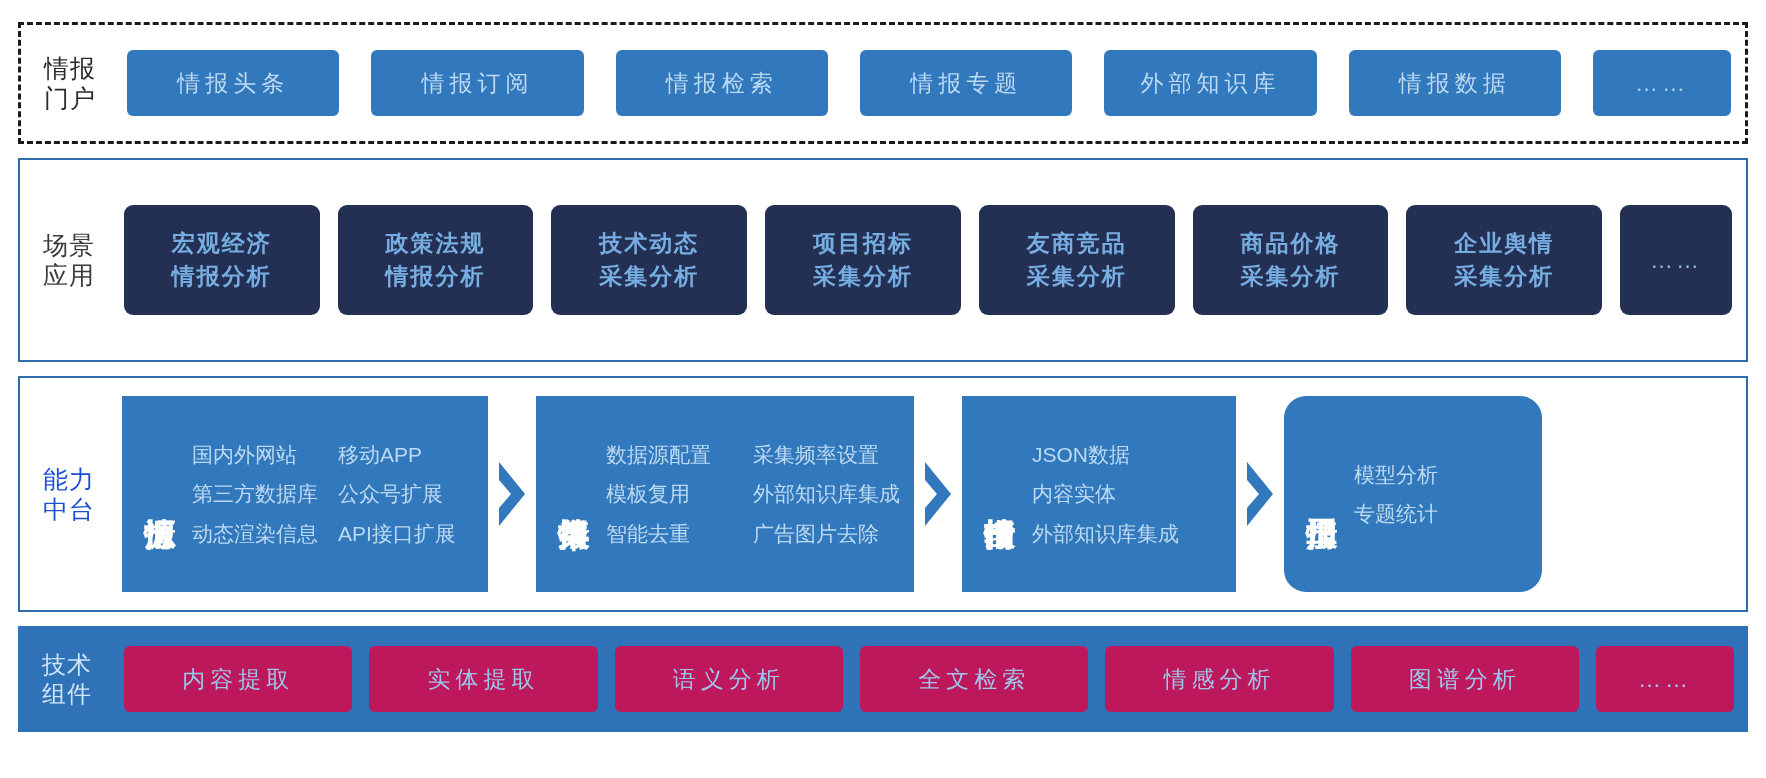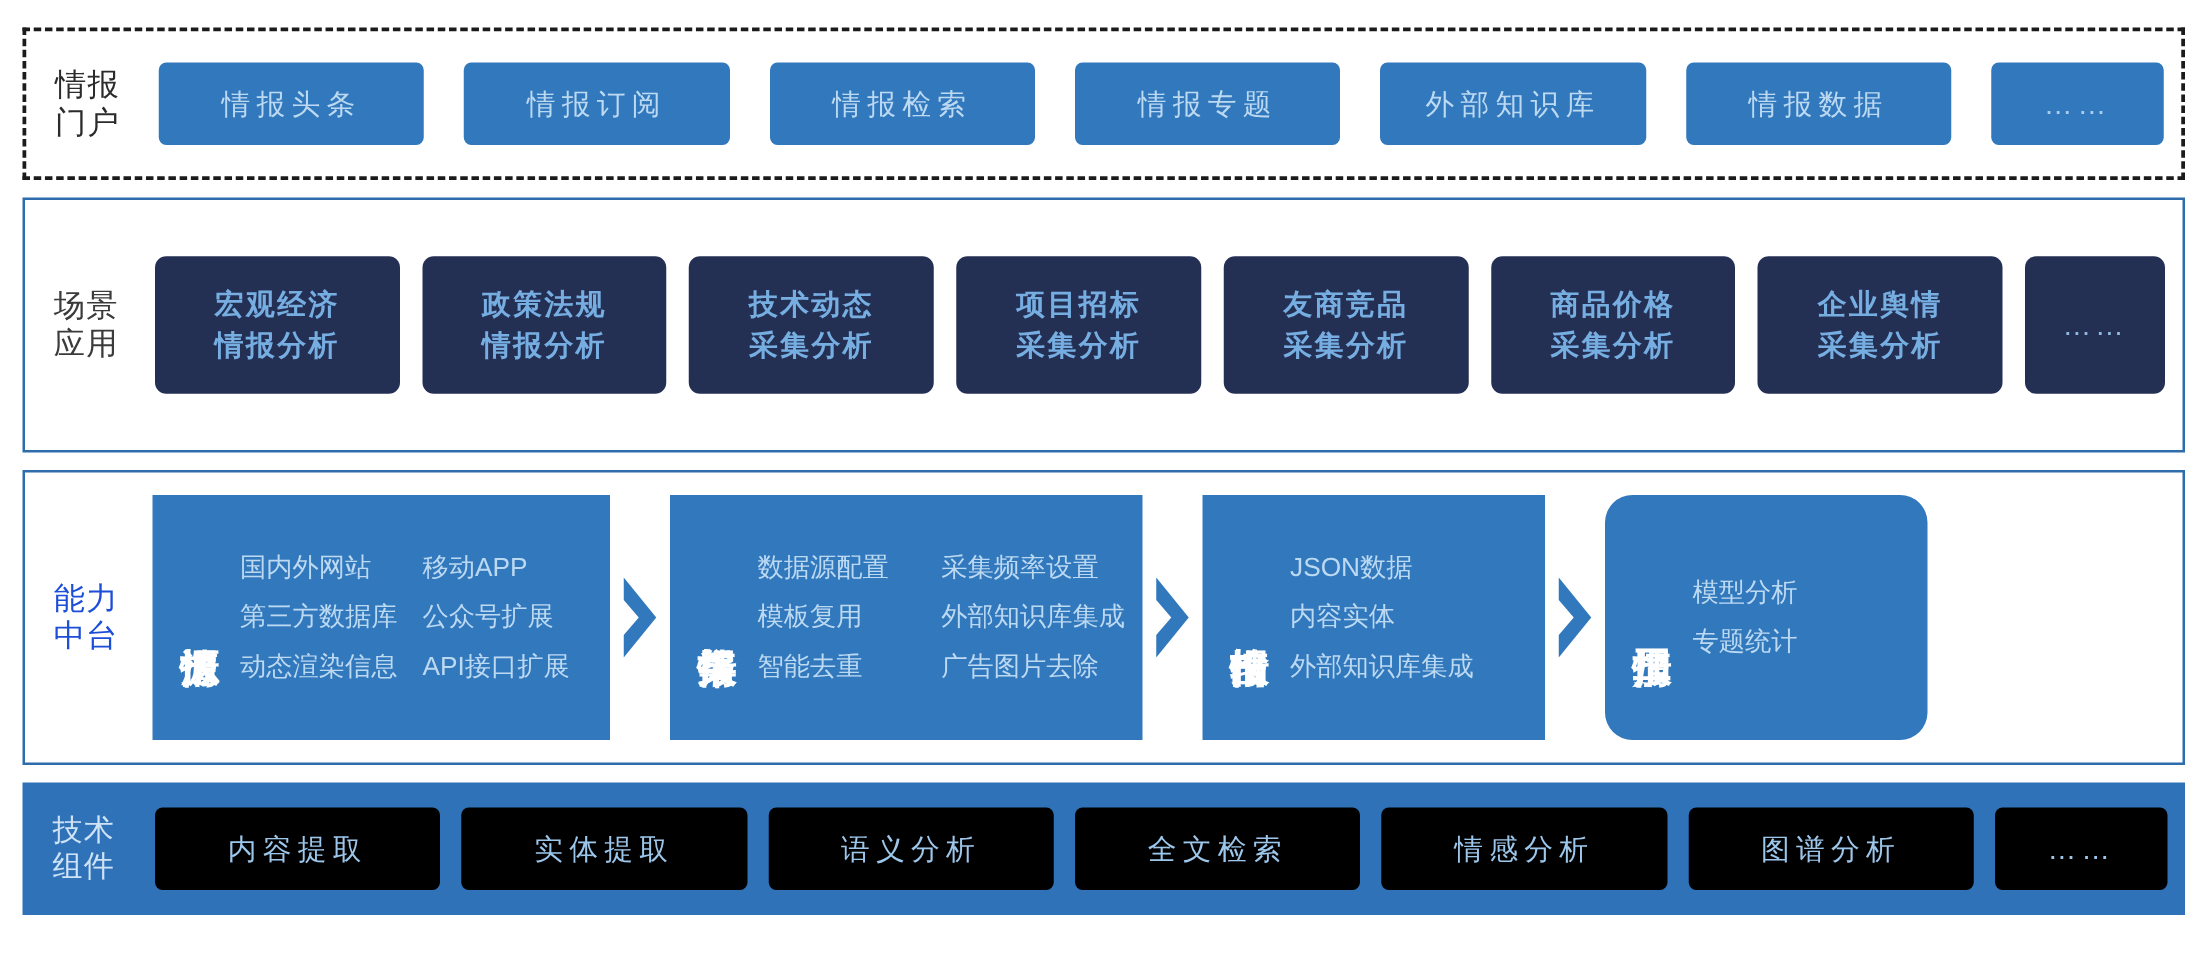--- a/index.html
+++ b/index.html
@@ -76,21 +76,21 @@
   }
   .chev svg{display:block;}
 
   
   .row-tech{
     background:#2f72b8;height:106px;padding:0 14px 0 6px;
   }
   .row-tech .row-label{color:#cfe3f6;font-size:24px;}
   .tech-cells{flex:1;display:flex;gap:17px;padding-left:14px;}
   .tech-cell{
-    flex:1 1 0;height:66px;border-radius:6px;background:#000000;
+    flex:1 1 0;height:66px;border-radius:6px;background:#be185d;
     display:flex;align-items:center;justify-content:center;
     color:#9cc6ea;font-size:23px;letter-spacing:5px;
   }
   .tech-cell.last{flex:0 0 138px;letter-spacing:4px;}
 </style>
 </head>
 <body>
 
 <div class="canvas">
 

